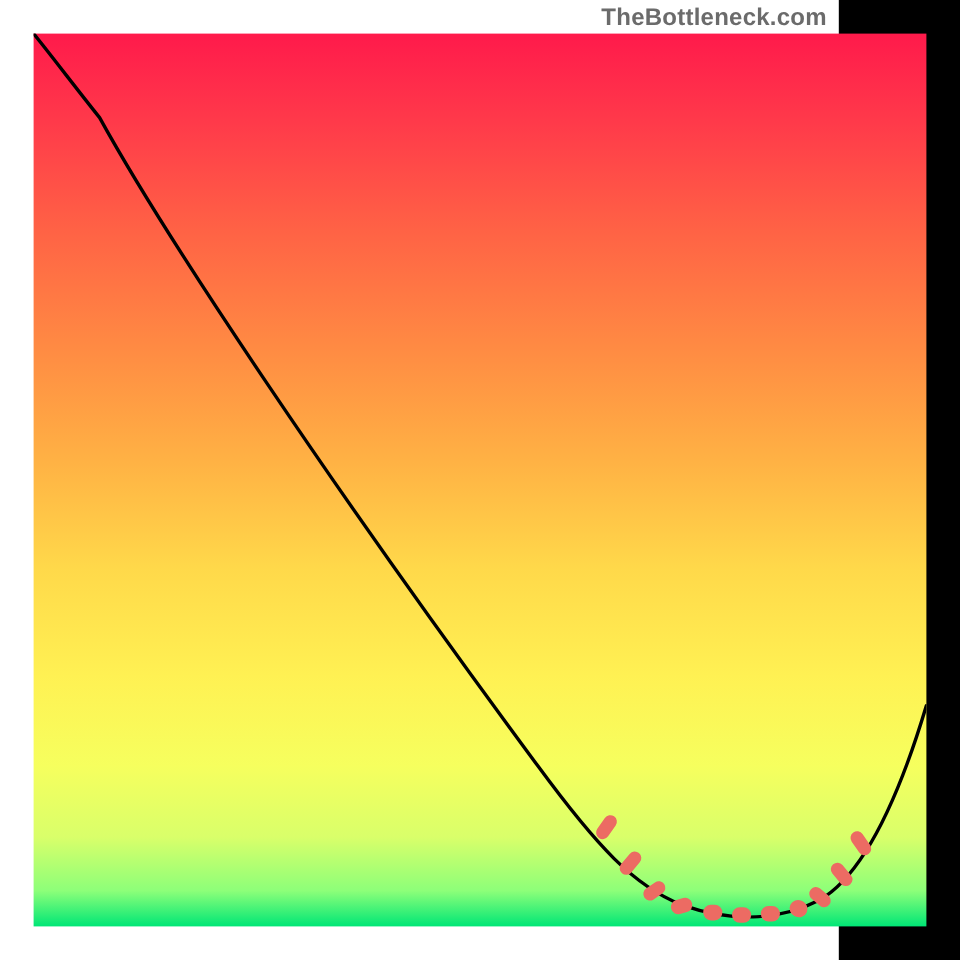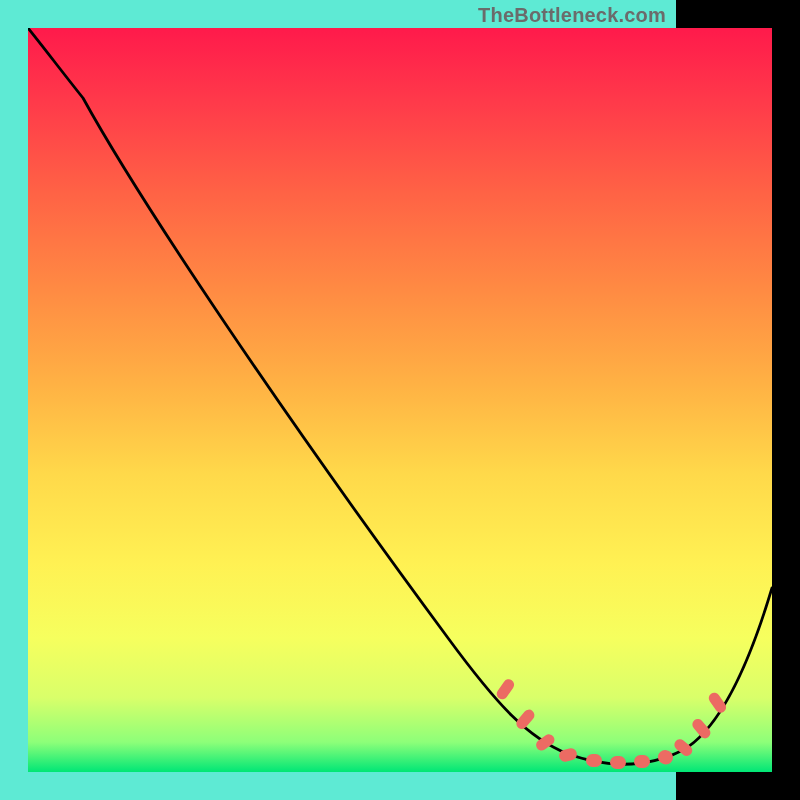--- a/index.html
+++ b/index.html
@@ -7,21 +7,22 @@
     padding: 0;
     width: 800px;
     height: 800px;
     background: #000;
     overflow: hidden;
   }
   .container {
     position: relative;
     width: 676px;
     height: 800px;
-    background: #5eead4;
+    background: #ffffff;
+    padding-left: 23px;
   }
   .watermark {
     position: absolute;
     top: 4px;
     right: 10px;
     font-family: Arial, Helvetica, sans-serif;
     font-size: 20px;
     font-weight: 600;
     color: #6b6b6b;
     letter-spacing: 0.2px;

